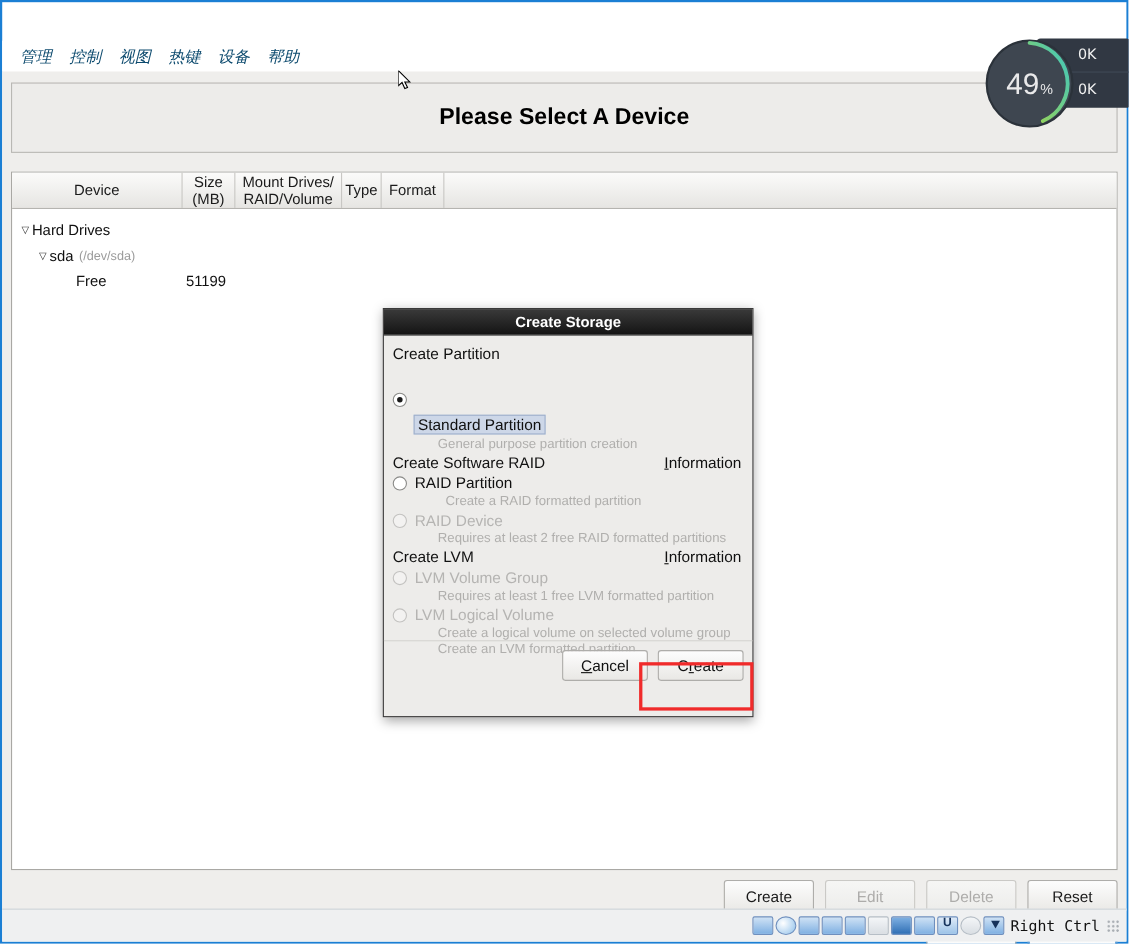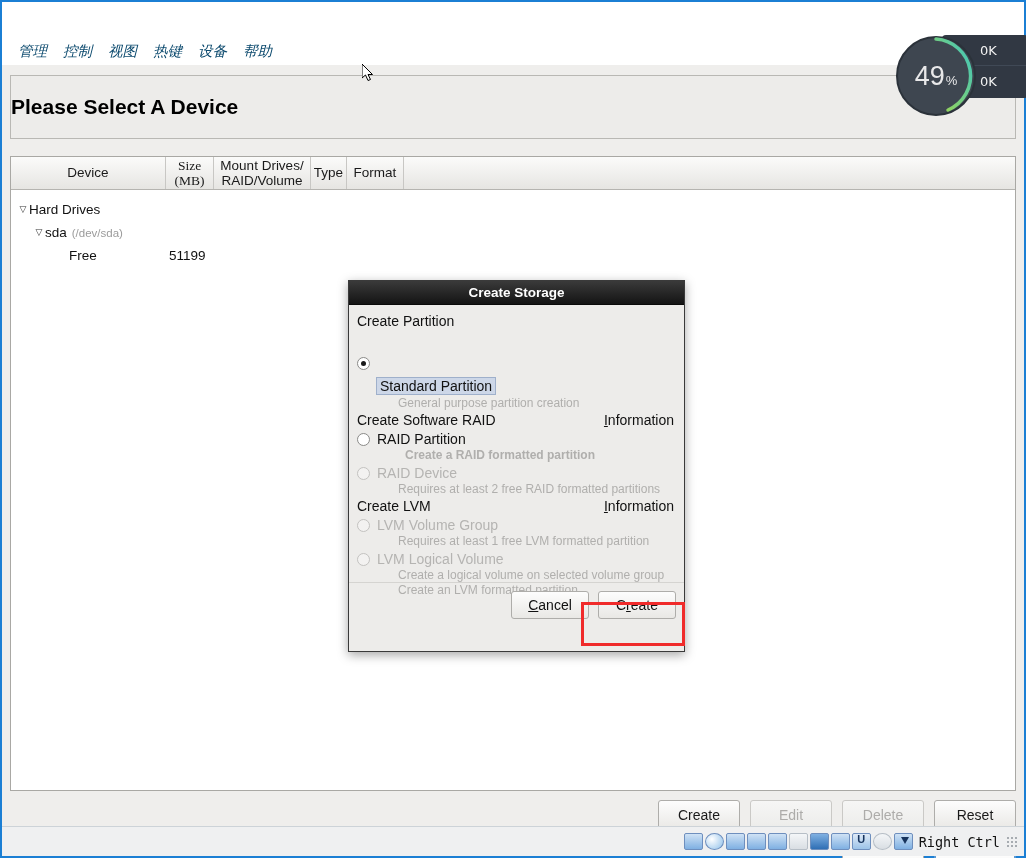--- a/index.html
+++ b/index.html
@@ -81,20 +81,21 @@
   
   .hdr-band {
     position: absolute; left: 8px; top: 10px;
     width: 1006px; height: 64px;
     background: #edecea;
     border: 1px solid #b9b8b4;
   }
   .hdr-title {
     position: absolute; left: 0; right: 0; top: 50%;
     transform: translateY(-50%);
+    text-align: center;
     font-size: 21px; font-weight: bold; color: #000;
   }
 
   
   .table-wrap {
     position: absolute; left: 8px; top: 91px;
     width: 1006px; height: 635px;
     background: #ffffff;
     border: 1px solid #a9a8a4;
   }
@@ -105,21 +106,21 @@
   }
   .th {
     display: flex; align-items: center; justify-content: center;
     text-align: center;
     font-size: 13.5px; color: #1a1a1a;
     border-right: 1px solid #c8c7c4;
     line-height: 1.12;
     padding: 0 4px;
   }
   .th.c-device { width: 155px; }
-  .th.c-size { width: 48px; font-family: Liberation Serif, serif; }
+  .th.c-size { width: 48px; }
   .th.c-mount { width: 97px; }
   .th.c-type { width: 36px; }
   .th.c-format { width: 57px; }
   .th.c-rest { flex: 1; border-right: none; }
 
   .tbody { padding-top: 8px; }
   .trow {
     display: flex; align-items: center;
     height: 23px; font-size: 13.5px; color: #111;
   }
@@ -238,21 +239,21 @@
     border: 1px solid #9fb0cb;
     padding: 0px 3px;
     margin-left: -1px;
     margin-top: 45px;
   }
   .opt-label.dis { color: #b5b4b2; }
   .opt-desc {
     font-size: 12px; color: #b0afad;
     margin-left: 41px; margin-top: 1px;
   }
-  .opt-desc.indent2 { margin-left: 48px; font-weight: bold; }
+  .opt-desc.indent2 { margin-left: 48px; }
 
   .modal-sep {
     position: absolute; left: 0; right: 0; bottom: 44px;
     height: 1px; background: #d5d4d1;
   }
   .modal-btns {
     position: absolute; right: 8px; bottom: 8px;
     display: flex; gap: 9px;
   }
   .mbtn {

